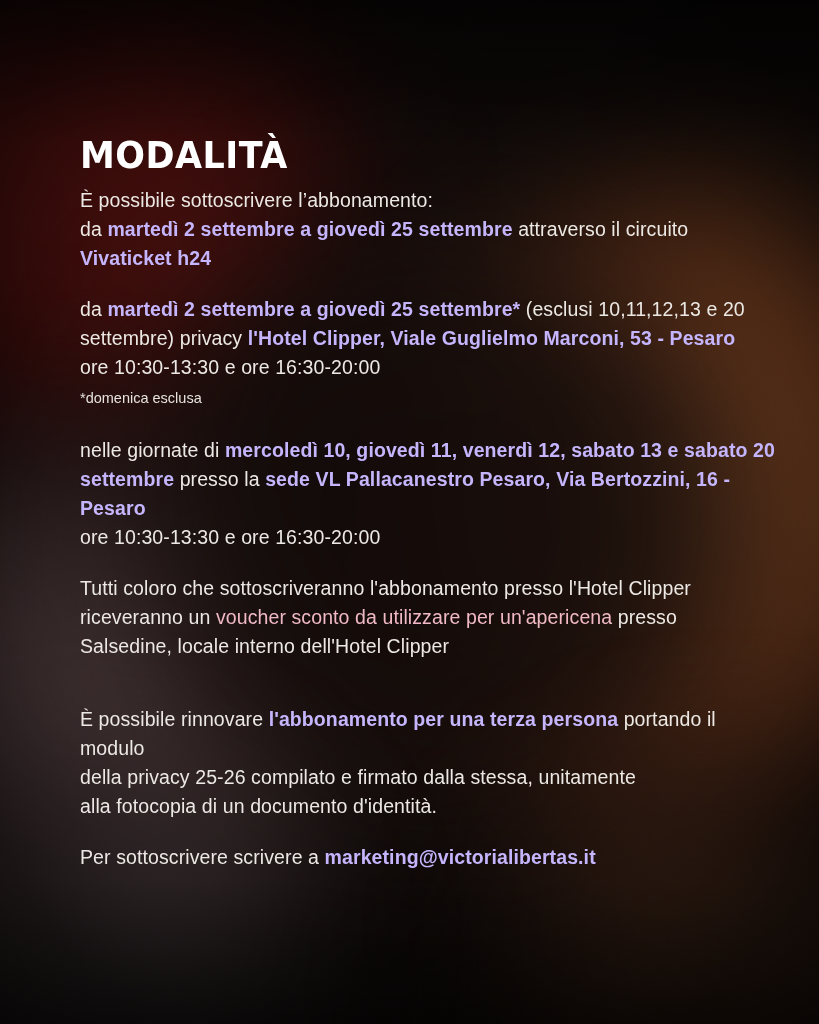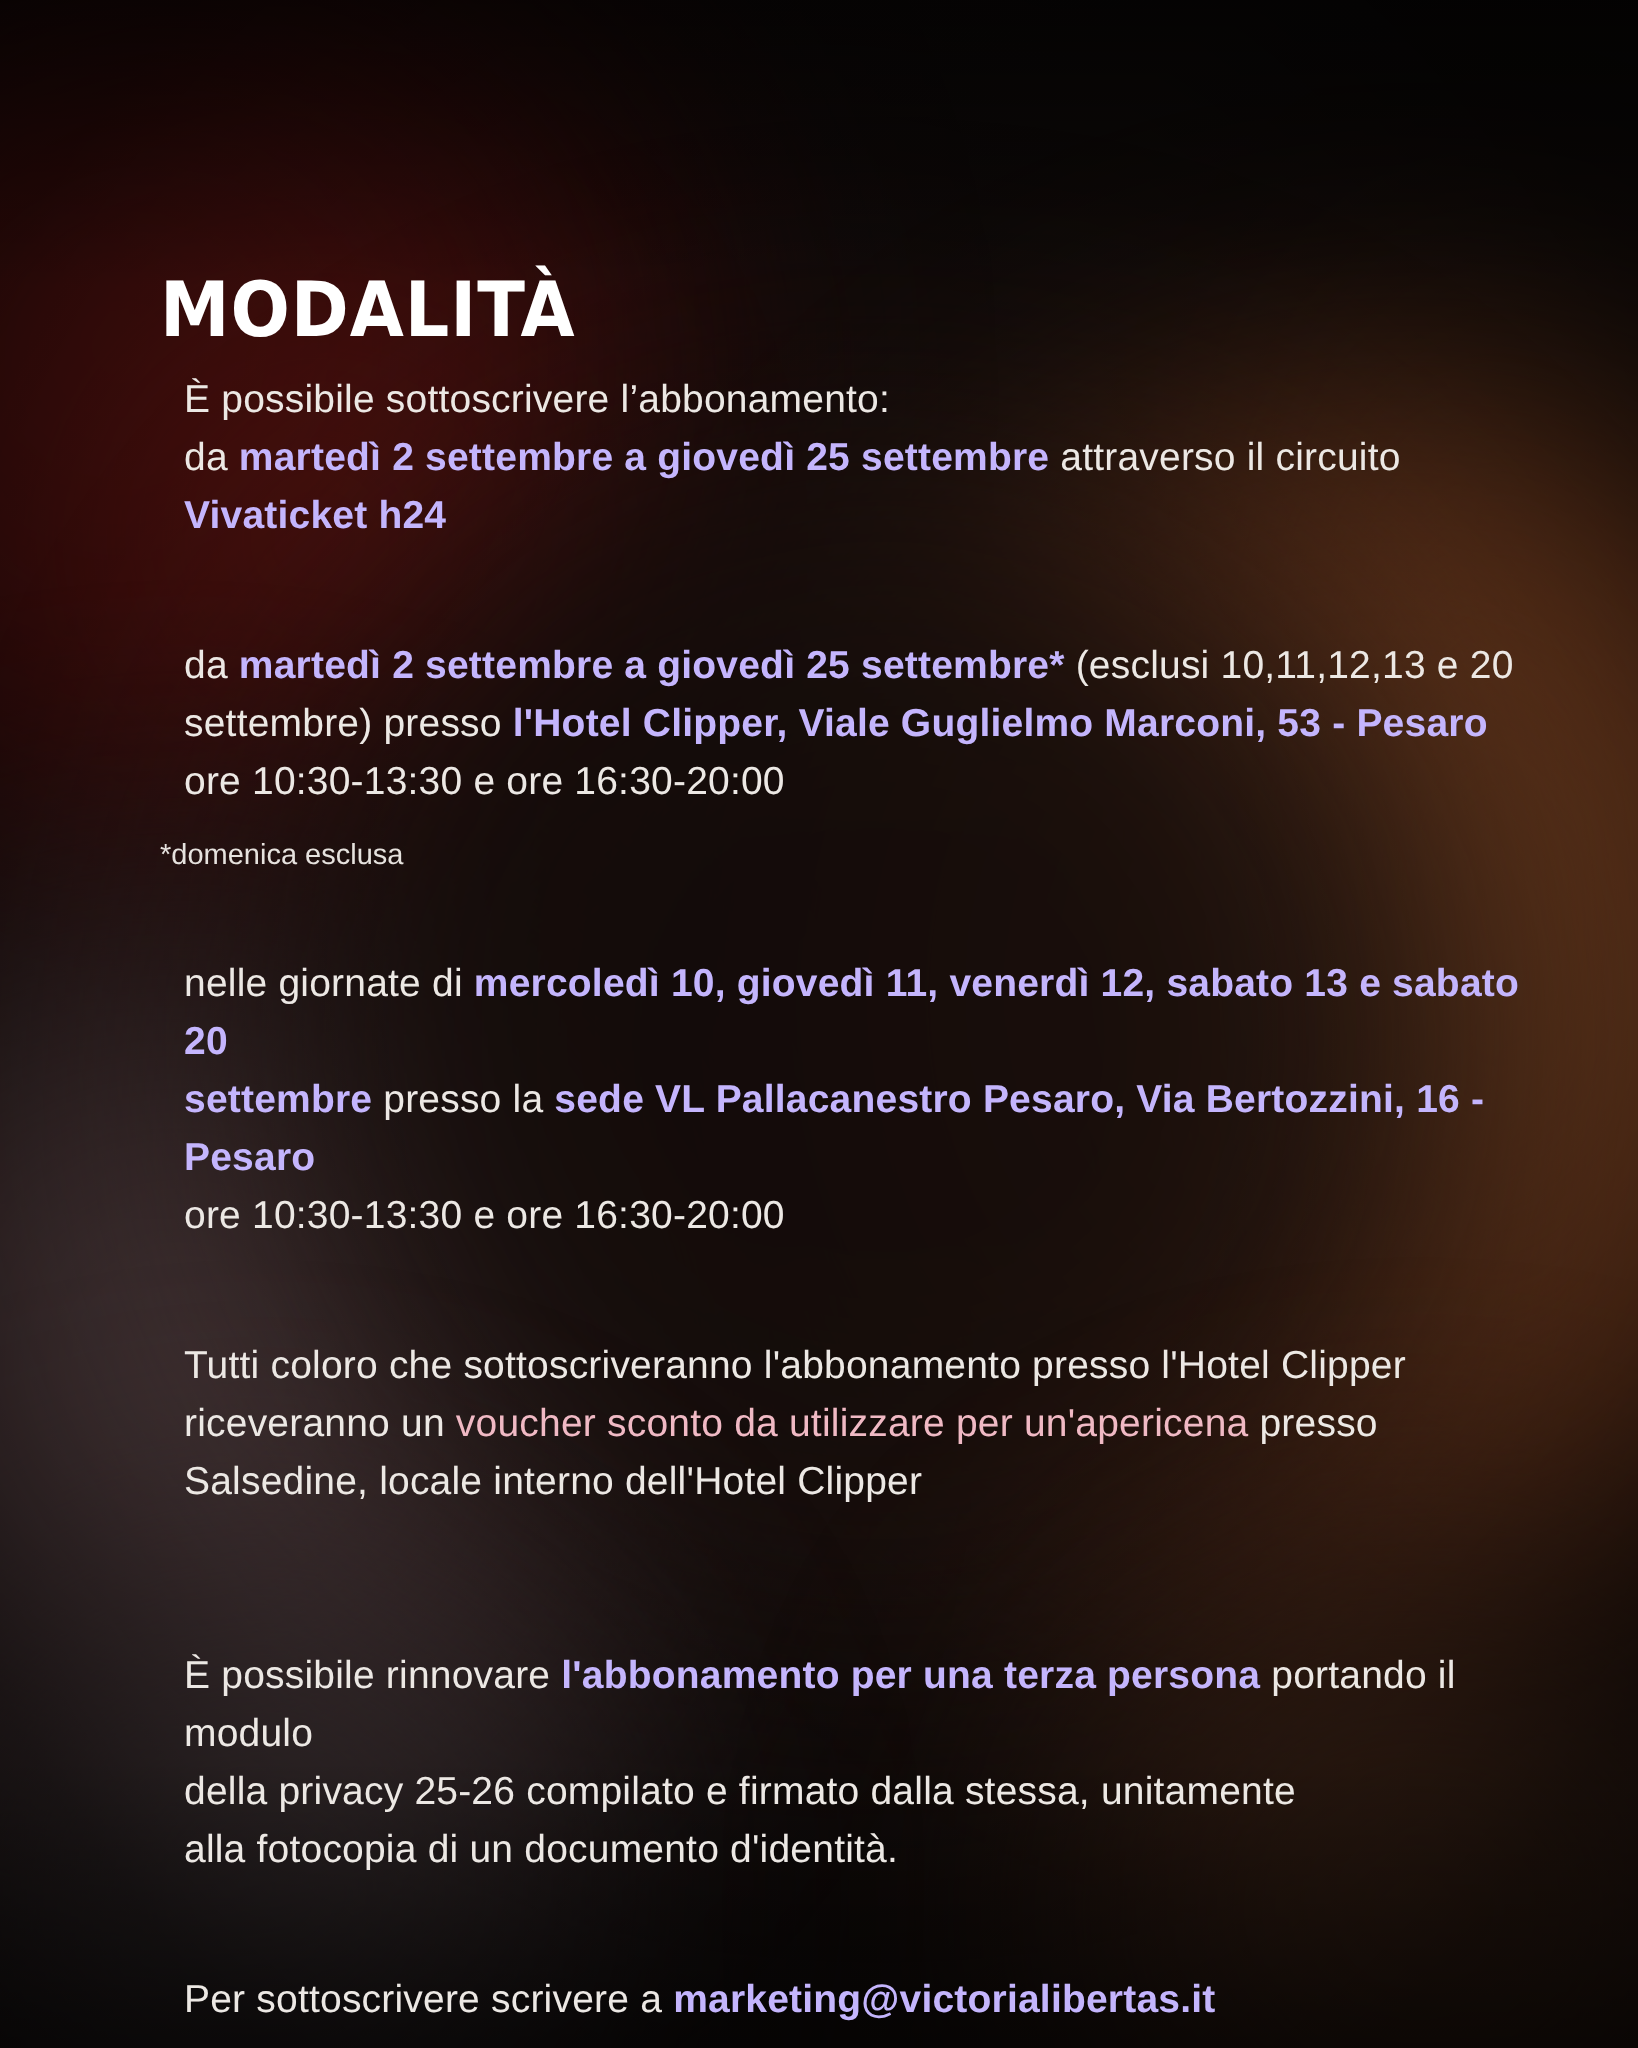--- a/index.html
+++ b/index.html
@@ -107,21 +107,21 @@
     margin: 0 0 12px 0;
     color: #ffffff;
     transform: scaleX(0.92);
     transform-origin: left center;
   }
 
   .para {
     font-size: 19.5px;
     line-height: 29px;
     color: #ece8e4;
-    margin: 12px;
+    margin: 0;
     font-weight: 400;
     letter-spacing: .1px;
   }
   .para b {
     font-weight: 700;
     color: #c4b5fd;
   }
   .para .accent {
     font-weight: 400;
     color: #f0b9c4;
@@ -152,21 +152,21 @@
     <div class="blob b5"></div>
     <div class="blob b6"></div>
   </div>
   <div class="vignette"></div>
 
   <div class="content">
     <h1 class="title">MODALITÀ</h1>
     <div id="blocks">
         <p class="para"><span>È possibile sottoscrivere l’abbonamento:</span><br><span>da </span><b>martedì 2 settembre a giovedì 25 settembre</b><span> attraverso il circuito</span><br><b>Vivaticket h24</b></p>
         <div class="gap-m"></div>
-        <p class="para"><span>da </span><b>martedì 2 settembre a giovedì 25 settembre*</b><span> (esclusi 10,11,12,13 e 20</span><br><span>settembre) presso </span><b>l'Hotel Clipper, Viale Guglielmo Marconi, 53 - Pesaro</b><br><span>ore 10:30-13:30 e ore 16:30-20:00</span></p>
+        <p class="para"><span>da </span><b>martedì 2 settembre a giovedì 25 settembre*</b><span> (esclusi 10,11,12,13 e 20</span><br><span>settembre) privacy </span><b>l'Hotel Clipper, Viale Guglielmo Marconi, 53 - Pesaro</b><br><span>ore 10:30-13:30 e ore 16:30-20:00</span></p>
         <p class="note">*domenica esclusa</p>
         <div class="gap-l"></div>
         <p class="para"><span>nelle giornate di </span><b>mercoledì 10, giovedì 11, venerdì 12, sabato 13 e sabato 20</b><br><b>settembre</b><span> presso la </span><b>sede VL Pallacanestro Pesaro, Via Bertozzini, 16 - Pesaro</b><br><span>ore 10:30-13:30 e ore 16:30-20:00</span></p>
         <div class="gap-m"></div>
         <p class="para"><span>Tutti coloro che sottoscriveranno l'abbonamento presso l'Hotel Clipper</span><br><span>riceveranno un </span><span class="accent">voucher sconto da utilizzare per un'apericena</span><span> presso</span><br><span>Salsedine, locale interno dell'Hotel Clipper</span></p>
         <div class="gap-m"></div>
         <div class="gap-m"></div>
         <p class="para"><span>È possibile rinnovare </span><b>l'abbonamento per una terza persona</b><span> portando il modulo</span><br><span>della privacy 25-26 compilato e firmato dalla stessa, unitamente</span><br><span>alla fotocopia di un documento d'identità.</span></p>
         <div class="gap-m"></div>
         <p class="para"><span>Per sottoscrivere scrivere a </span><b>marketing@victorialibertas.it</b></p>

